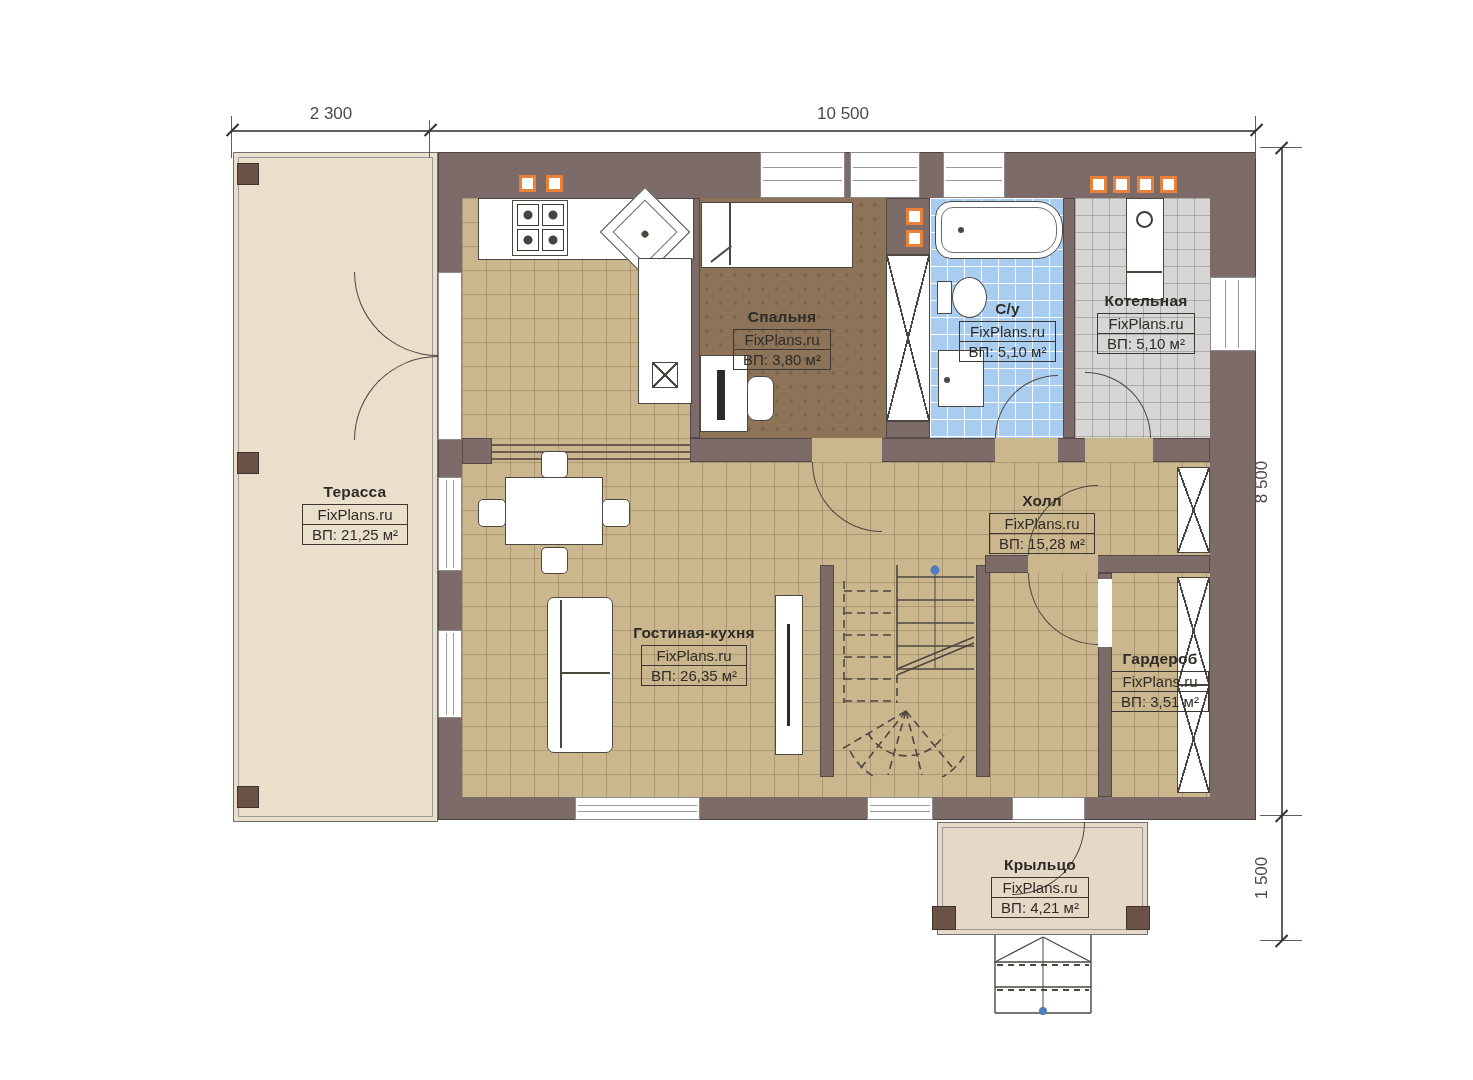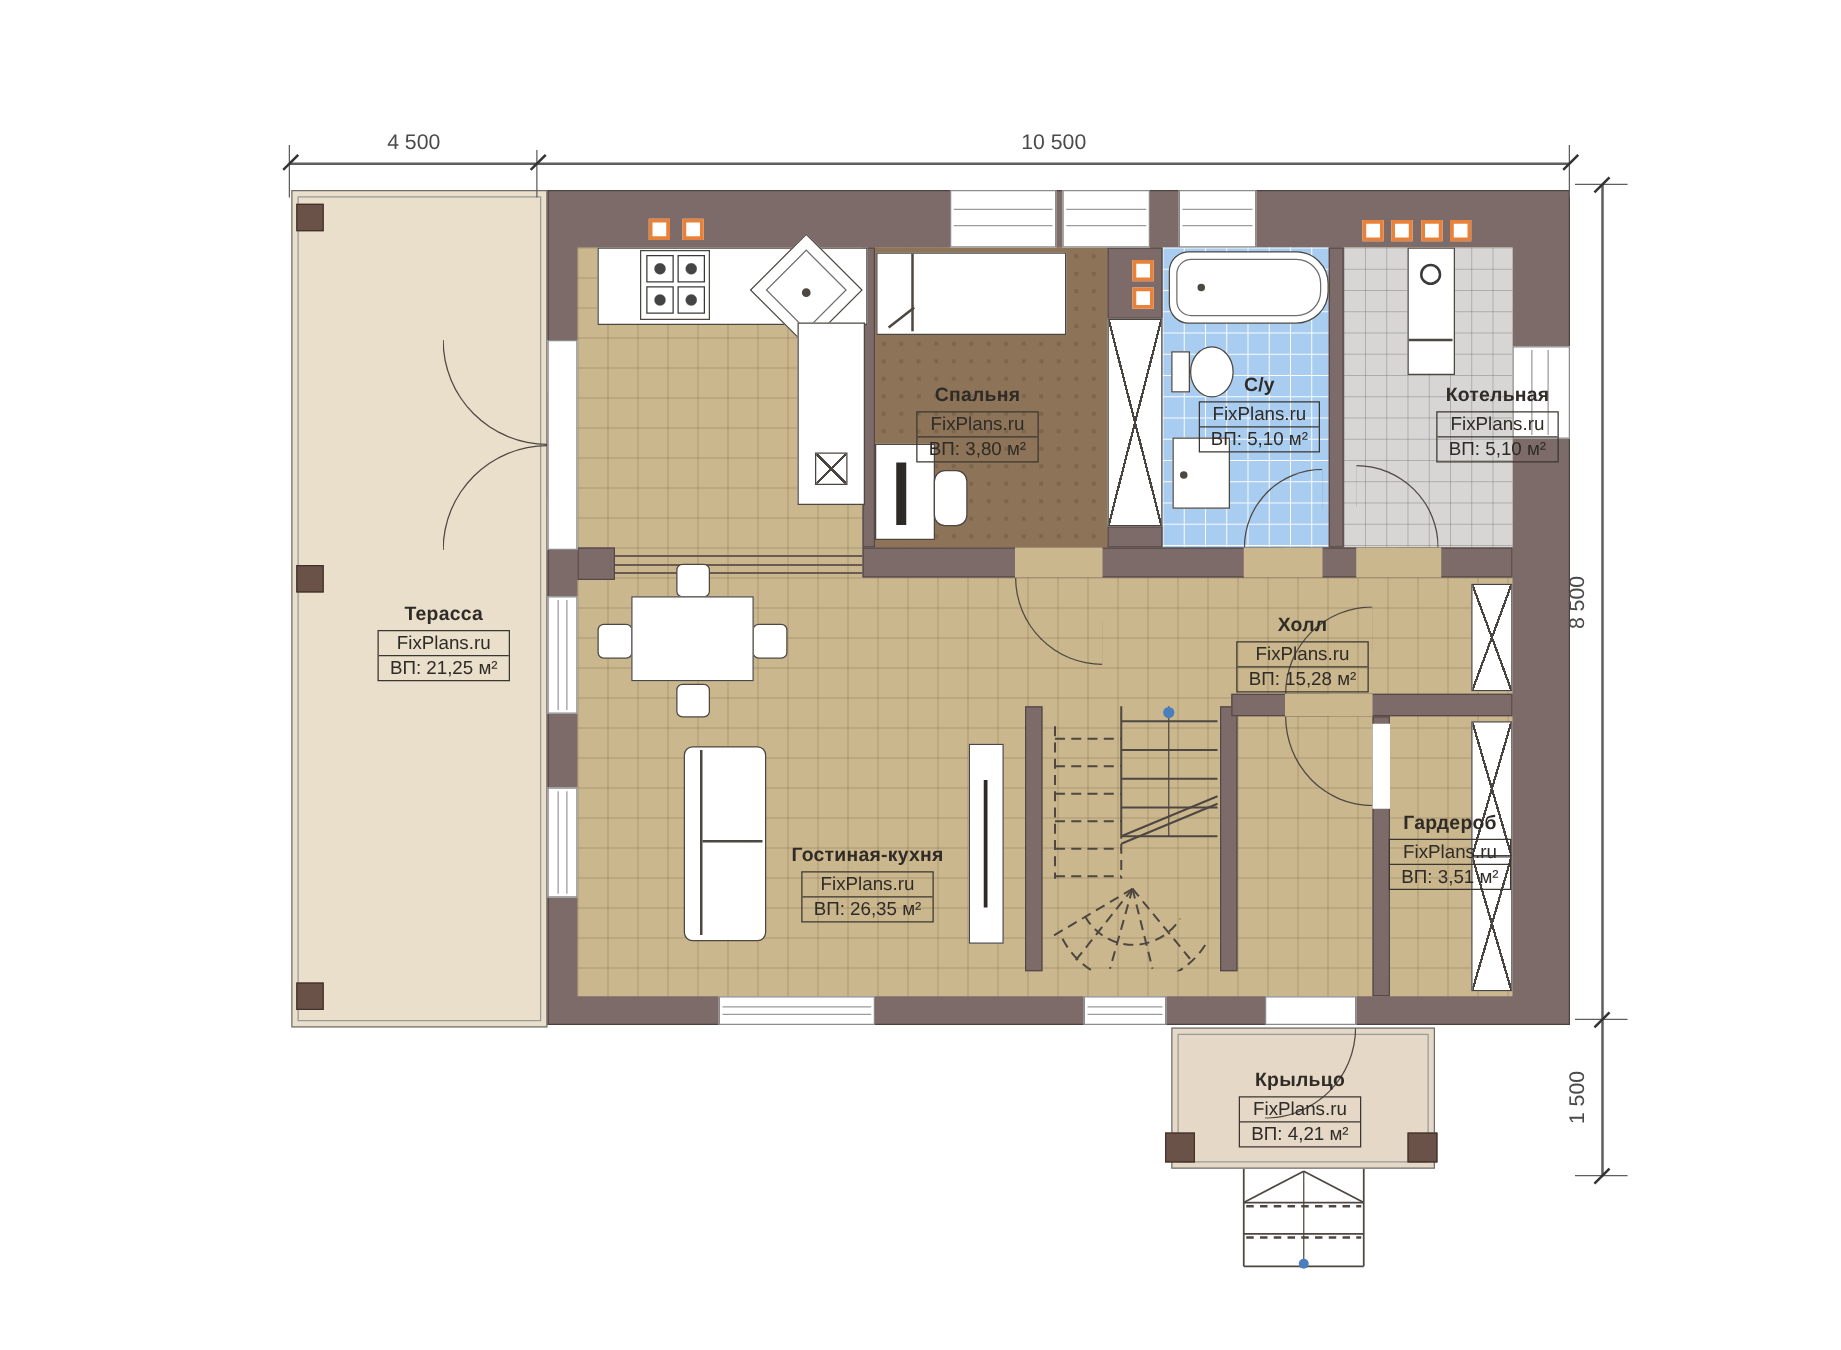--- a/index.html
+++ b/index.html
@@ -59,21 +59,21 @@
 
 <div class="canvas">
 
   <div class="abs dim-line" style="left:232px;top:130px;width:1024px;height:1.6px;"></div>
   <div class="abs dim-line" style="left:231px;top:116px;width:1.4px;height:42px;"></div>
   <div class="abs dim-line" style="left:429px;top:120px;width:1.4px;height:38px;"></div>
   <div class="abs dim-line" style="left:1255px;top:116px;width:1.4px;height:42px;"></div>
   <div class="tick" style="left:224px;top:129px;"></div>
   <div class="tick" style="left:422px;top:129px;"></div>
   <div class="tick" style="left:1248px;top:129px;"></div>
-  <div class="dim-text" style="left:281px;top:104px;width:100px;">4 500</div>
+  <div class="dim-text" style="left:281px;top:104px;width:100px;">2 300</div>
   <div class="dim-text" style="left:783px;top:104px;width:120px;text-align:center;">10 500</div>
 
   <div class="abs dim-line" style="left:1281px;top:148px;width:1.6px;height:793px;"></div>
   <div class="abs dim-line" style="left:1260px;top:147px;width:42px;height:1.4px;"></div>
   <div class="abs dim-line" style="left:1260px;top:815px;width:42px;height:1.4px;"></div>
   <div class="abs dim-line" style="left:1260px;top:940px;width:42px;height:1.4px;"></div>
   <div class="tick" style="left:1273px;top:147px;"></div>
   <div class="tick" style="left:1273px;top:815px;"></div>
   <div class="tick" style="left:1273px;top:940px;"></div>
   <div class="dim-text rot" style="left:1212px;top:472px;width:100px;">8 500</div>
@@ -271,37 +271,37 @@
   </div>
 
   <div class="room-label" style="left:945px;top:300px;width:125px;">
     <div class="room-name">С/у</div>
     <div class="room-box">
       <div class="cell">FixPlans.ru</div>
       <div class="cell">ВП: 5,10 м²</div>
     </div>
   </div>
 
-  <div class="room-label" style="left:1132px;top:292px;width:132px;margin-top:16px;">
+  <div class="room-label" style="left:1080px;top:292px;width:132px;">
     <div class="room-name">Котельная</div>
     <div class="room-box">
       <div class="cell">FixPlans.ru</div>
       <div class="cell">ВП: 5,10 м²</div>
     </div>
   </div>
 
   <div class="room-label" style="left:978px;top:492px;width:128px;">
     <div class="room-name">Холл</div>
     <div class="room-box">
       <div class="cell">FixPlans.ru</div>
       <div class="cell">ВП: 15,28 м²</div>
     </div>
   </div>
 
-  <div class="room-label" style="left:616px;top:676px;width:156px;text-align:center;">
+  <div class="room-label" style="left:616px;top:624px;width:156px;text-align:center;">
     <div class="room-name">Гостиная-кухня</div>
     <div class="room-box">
       <div class="cell">FixPlans.ru</div>
       <div class="cell">ВП: 26,35 м²</div>
     </div>
   </div>
 
   <div class="room-label" style="left:1095px;top:650px;width:130px;">
     <div class="room-name">Гардероб</div>
     <div class="room-box">

